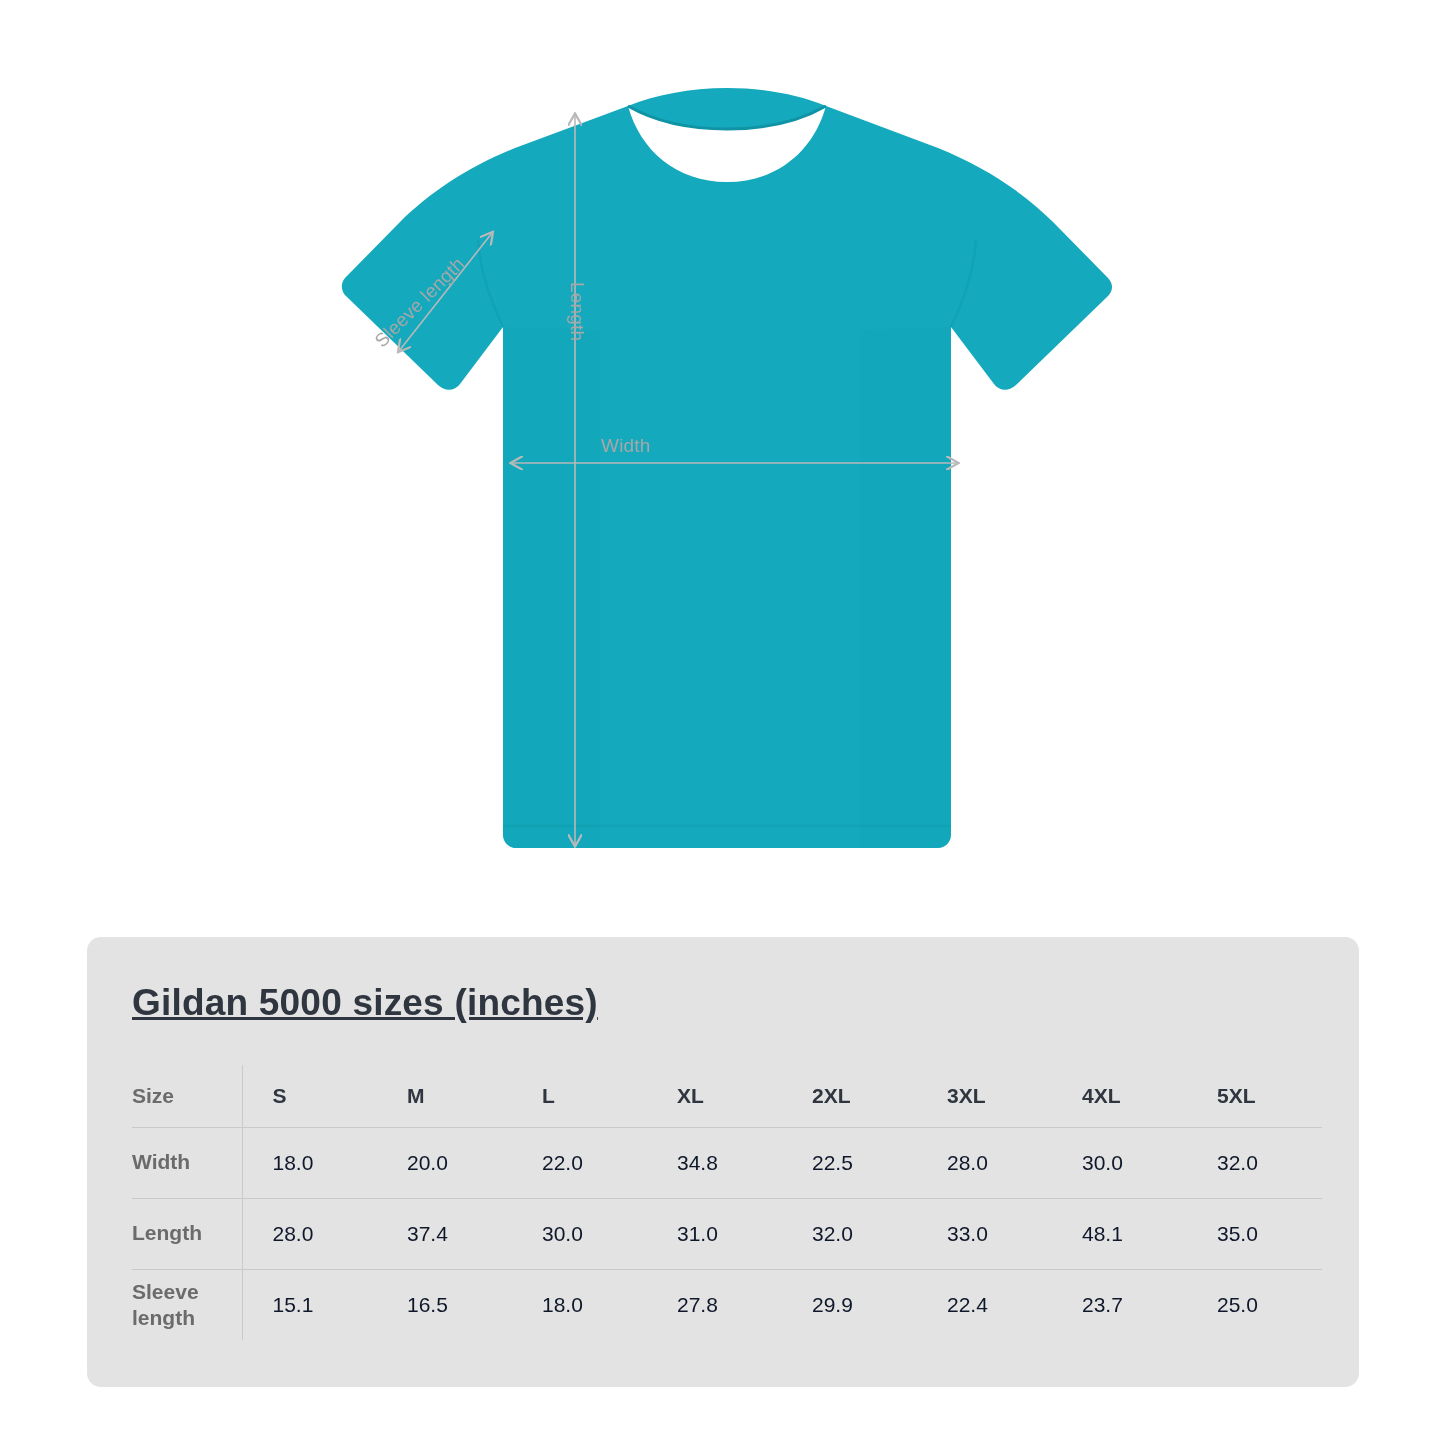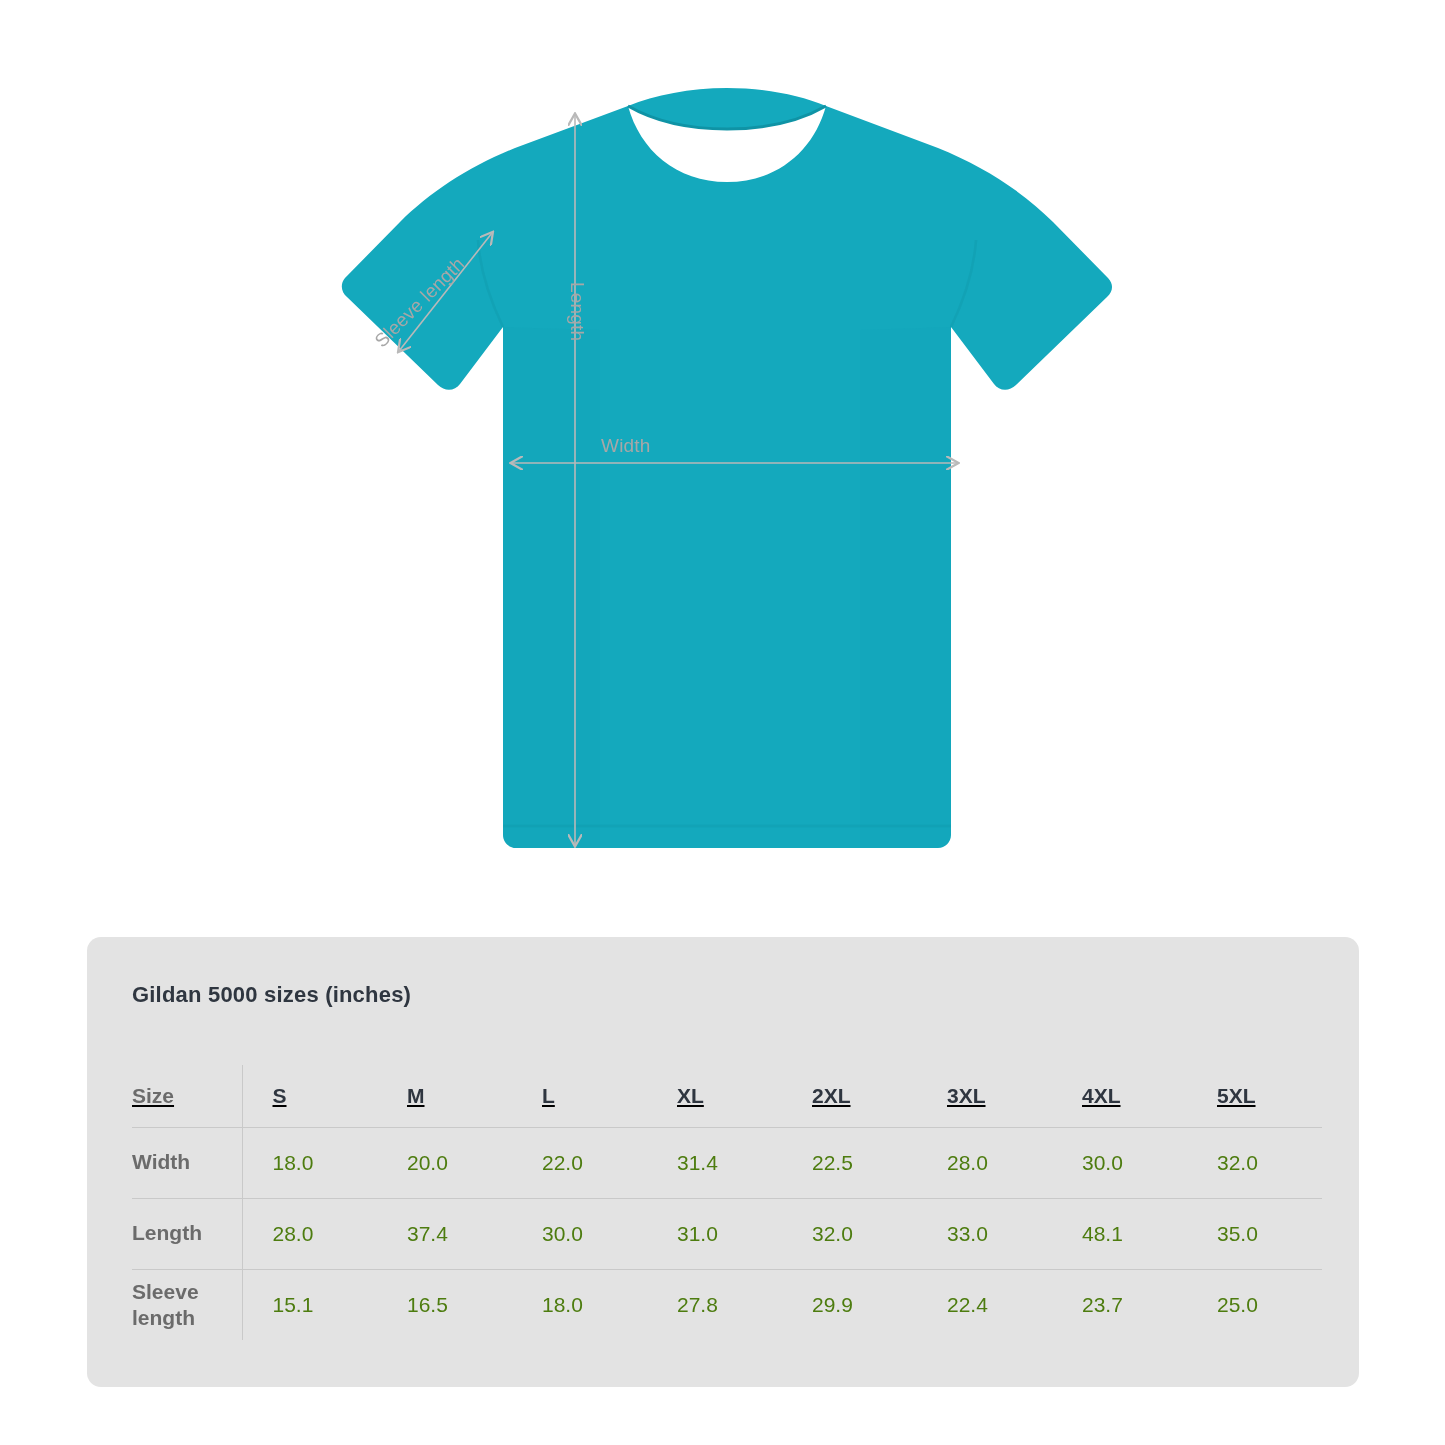--- a/index.html
+++ b/index.html
@@ -61,24 +61,25 @@
     top: 937px;
     width: 1272px;
     height: 450px;
     background: #e3e3e3;
     border-radius: 14px;
   }
   #size-title {
     position: absolute;
     left: 45px;
     top: 45px;
-    font-size: 22px;
+    font-size: 37px;
     font-weight: bold;
     color: #2f3640;
     letter-spacing: 0.2px;
+    text-decoration: underline;
   }
   #size-table {
     position: absolute;
     left: 45px;
     top: 128px;
     width: 1190px;
     border-collapse: collapse;
     table-layout: fixed;
   }
   #size-table col.rowhead { width: 110px; }
@@ -88,42 +89,41 @@
     text-align: left;
     padding: 0;
     vertical-align: middle;
     font-size: 21px;
   }
   #size-table tbody tr {
     height: 71px;
   }
   #size-table thead tr {
     height: 62px;
-    text-decoration: underline;
   }
   .rowlabel {
     color: #6b6b6b;
     font-weight: bold;
     font-size: 21px;
     padding-right: 16px !important;
     line-height: 1.25;
   }
   .sizehead {
     color: #2f3640;
     font-weight: bold;
     font-size: 24px;
     padding-left: 30px !important;
   }
   .corner {
     color: #6b6b6b;
     font-weight: bold;
     font-size: 21px;
   }
   .datacell {
-    color: #4d7c0f;
+    color: #0f172a;
     font-size: 22px;
     padding-left: 30px !important;
   }
   
   #size-table tbody td:first-child,
   #size-table thead th:first-child {
     border-right: 1px solid #c9c9c9;
   }
   #size-table tbody tr td {
     border-top: 1px solid #c9c9c9;
@@ -230,21 +230,21 @@
         <th class="sizehead">4XL</th>
         <th class="sizehead">5XL</th>
       </tr>
     </thead>
     <tbody>
       <tr>
         <td class="rowlabel">Width</td>
         <td class="datacell">18.0</td>
         <td class="datacell">20.0</td>
         <td class="datacell">22.0</td>
-        <td class="datacell">31.4</td>
+        <td class="datacell">34.8</td>
         <td class="datacell">22.5</td>
         <td class="datacell">28.0</td>
         <td class="datacell">30.0</td>
         <td class="datacell">32.0</td>
       </tr>
       <tr>
         <td class="rowlabel">Length</td>
         <td class="datacell">28.0</td>
         <td class="datacell">37.4</td>
         <td class="datacell">30.0</td>

